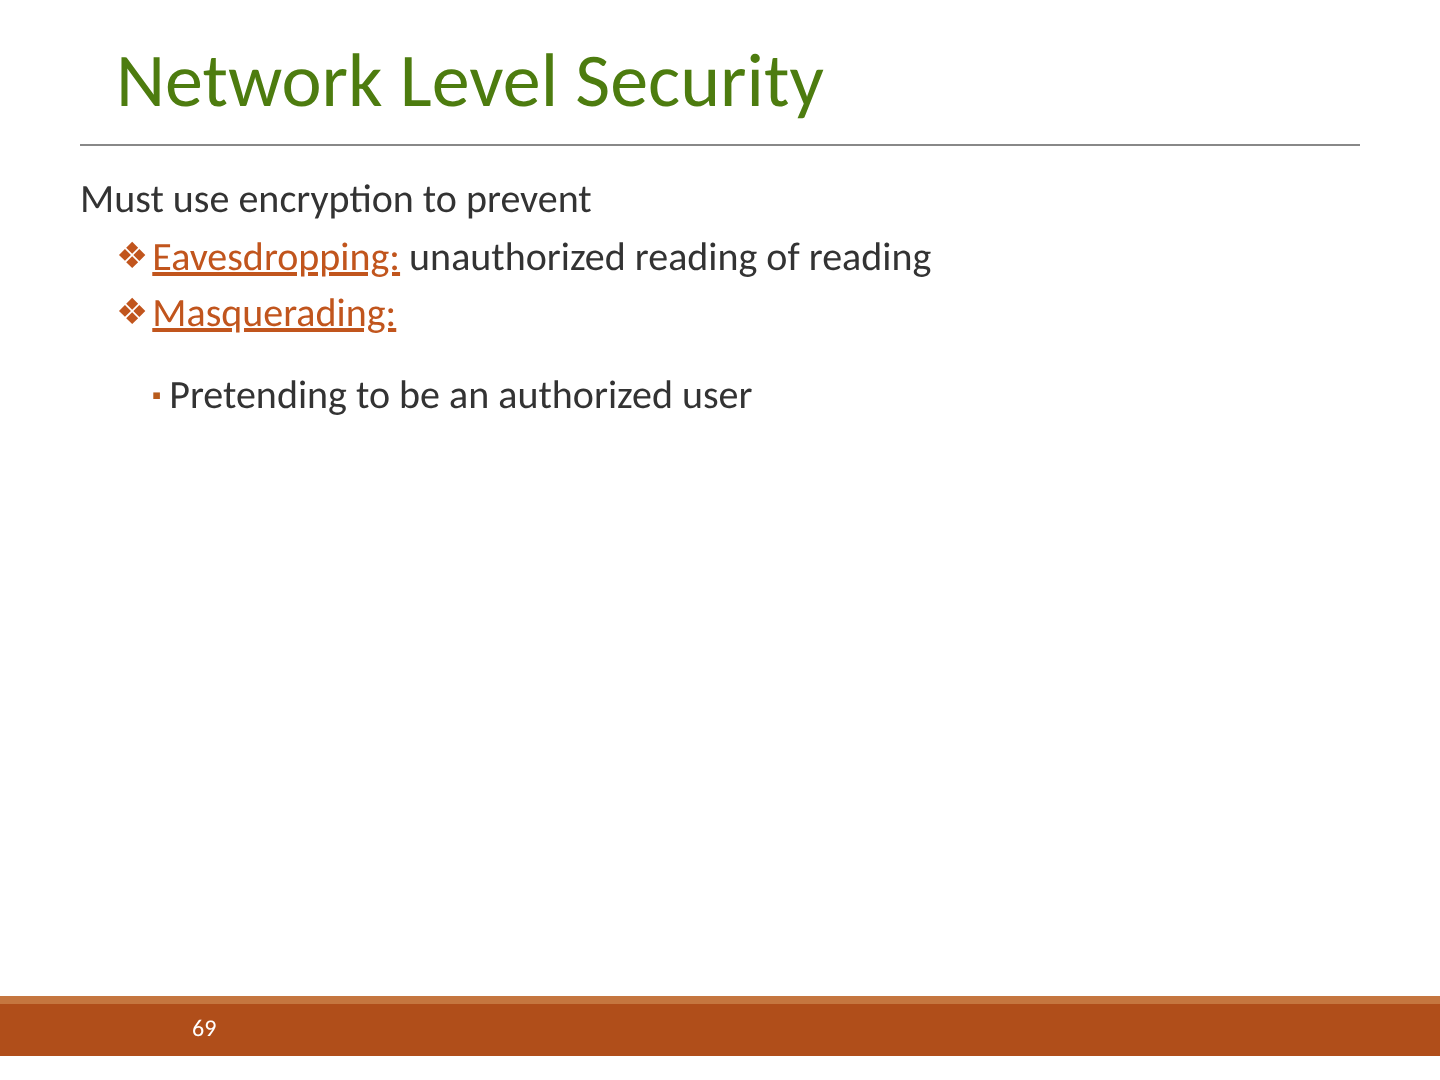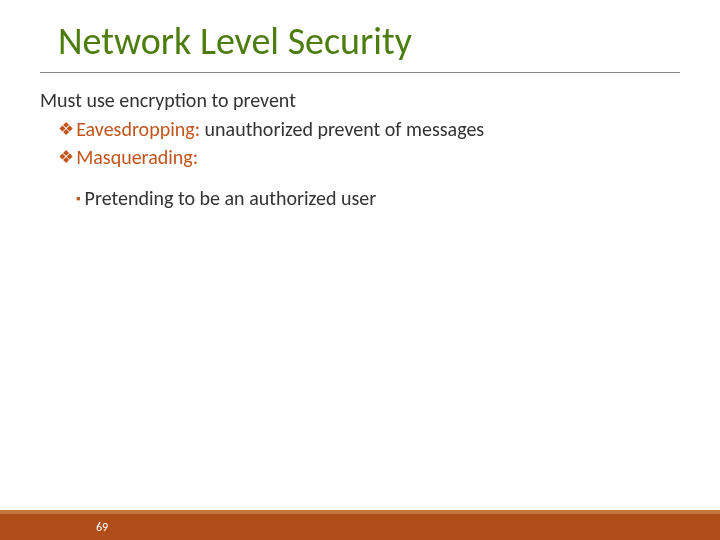--- a/index.html
+++ b/index.html
@@ -42,24 +42,25 @@
   }
   .bullet-sq {
     color: #b85b1c;
     font-size: 13px;
     margin-right: 4px;
     display: inline-block;
     vertical-align: 2px;
   }
   .term {
     color: #c1551d;
+    text-decoration: underline;
   }
   .footer {
     position: absolute;
-    left: 0; right: 0; bottom: 0;
+    left: 0; right: 0; bottom: 12px;
     height: 30px;
     text-align: center;
   }
   .footer-line {
     height: 4px;
     background: #c5763f;
   }
   .footer-bar {
     height: 26px;
     background: #b04e1a;
@@ -75,21 +76,21 @@
 </head>
 <body>
 
 <div class="title">Network Level Security</div>
 <hr class="title-rule">
 
 <div class="content">
   <div class="intro">Must use encryption to prevent</div>
 
   <div class="lvl1">
-    <span class="bullet-dia">❖</span><span class="term">Eavesdropping:</span><span> unauthorized prevent of messages</span>
+    <span class="bullet-dia">❖</span><span class="term">Eavesdropping:</span><span> unauthorized reading of reading</span>
   </div>
 
   <div class="lvl1">
     <span class="bullet-dia">❖</span><span class="term">Masquerading:</span><span></span>
   </div>
 
   <div class="lvl2">
     <span class="bullet-sq">▪</span><span>Pretending to be an authorized user</span>
   </div>
 

